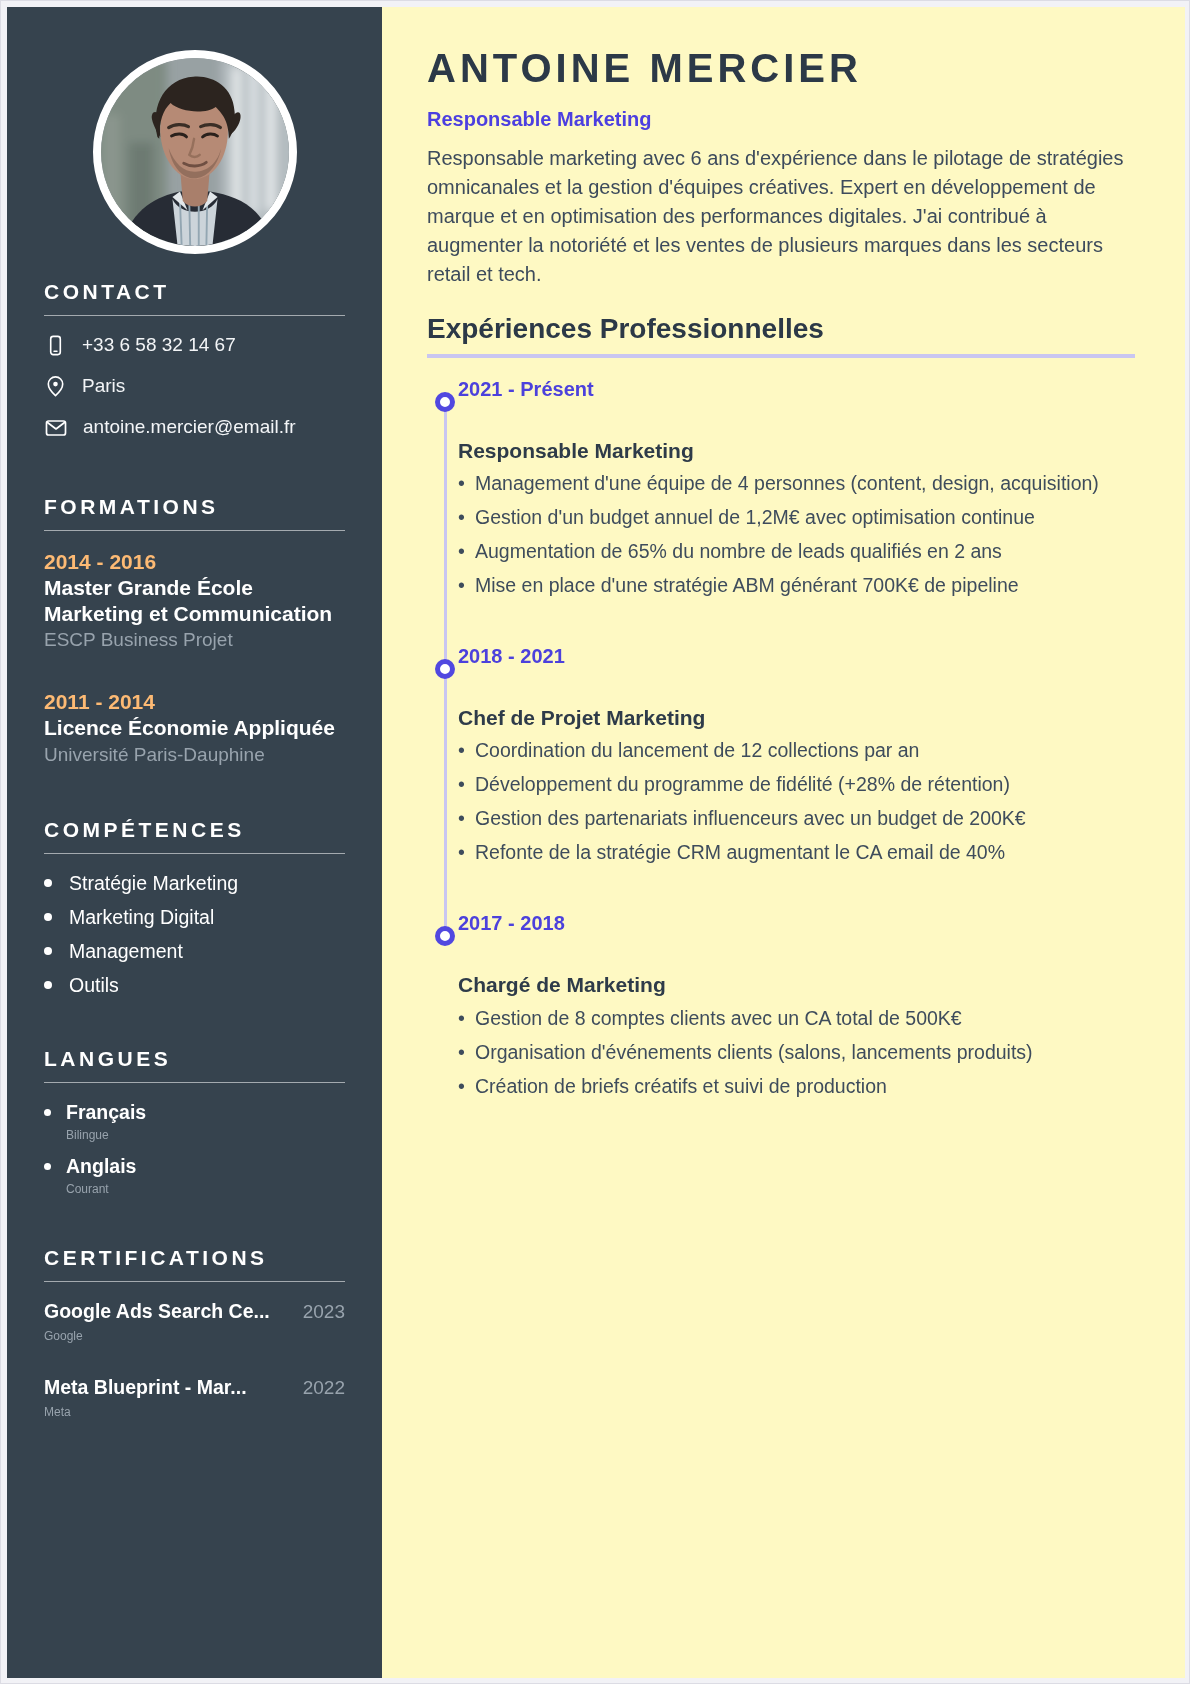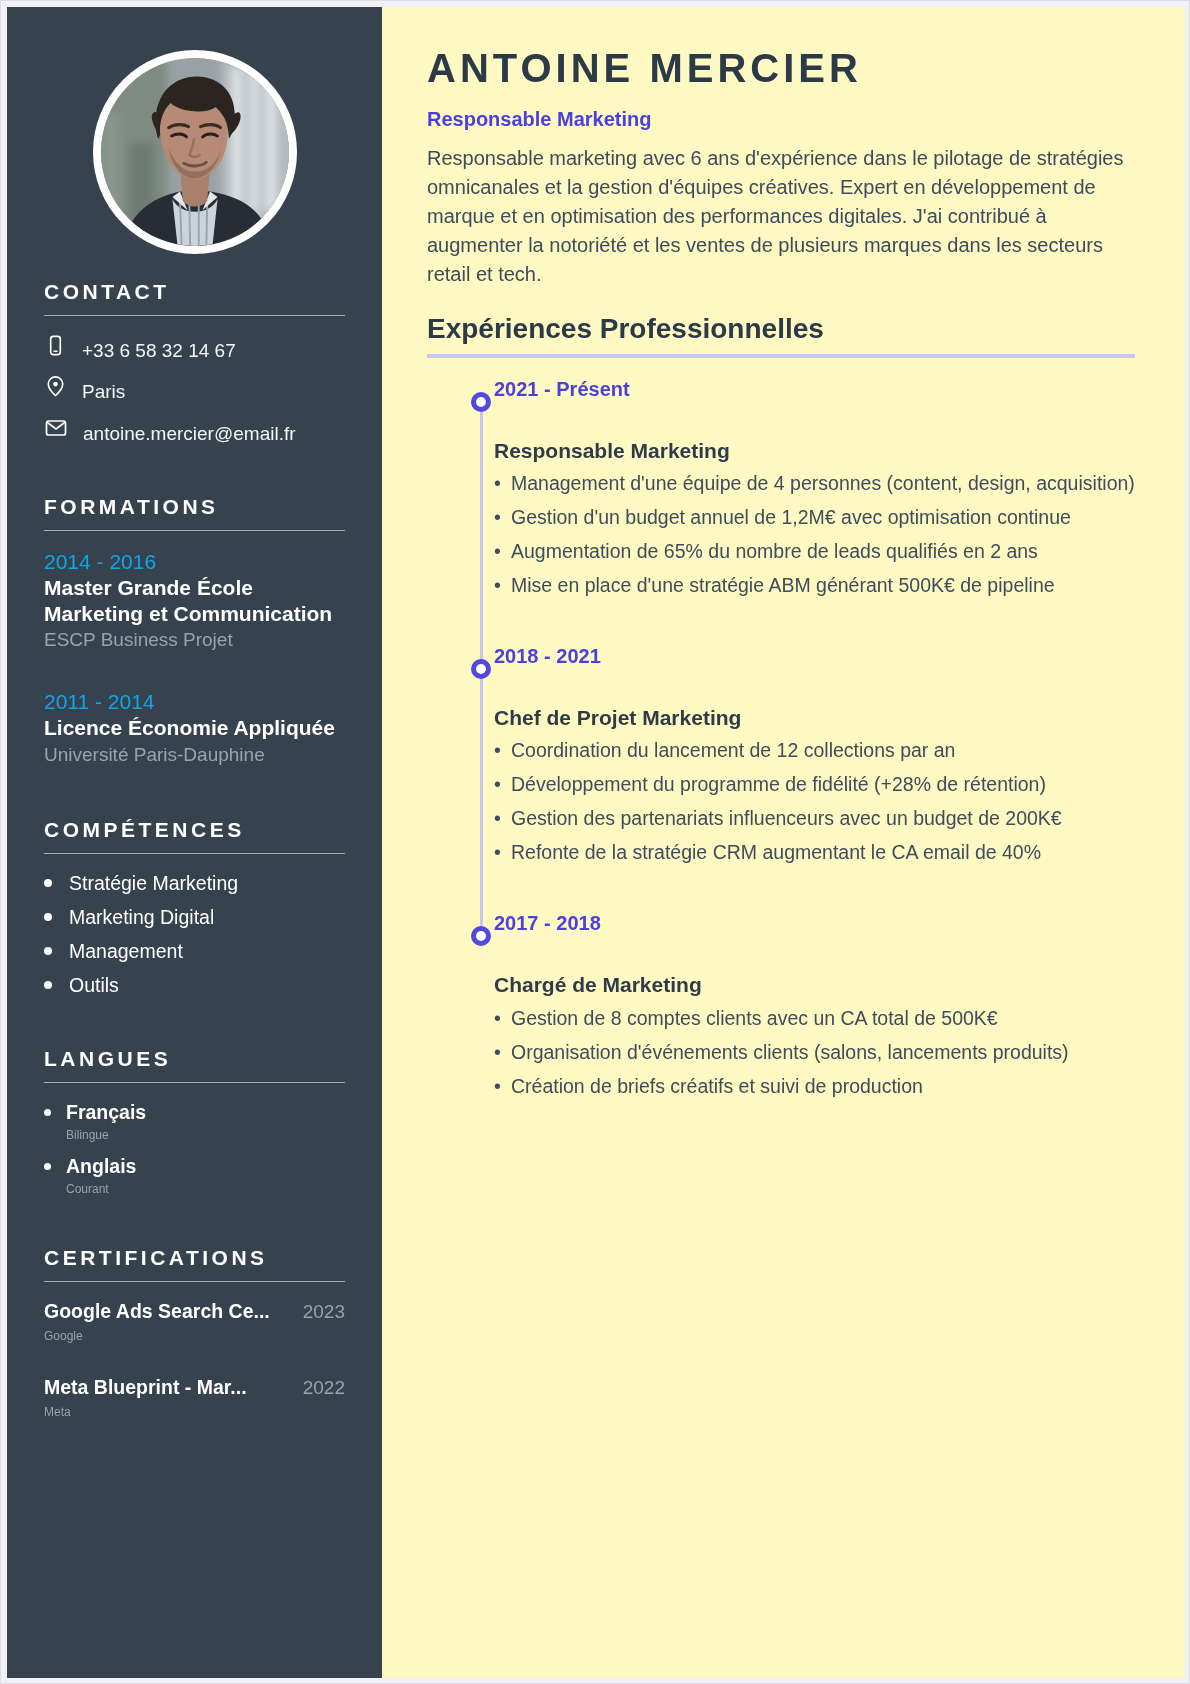--- a/index.html
+++ b/index.html
@@ -25,26 +25,26 @@
     box-sizing:border-box;margin:0 auto;overflow:hidden;background:#8e979a;
   }
   .photo svg{display:block;width:100%;height:100%;}
   .side-section{margin-top:50px;}
   .side-section.first{margin-top:26px;}
   .side-title{
     font-size:21px;font-weight:bold;letter-spacing:3.5px;color:#ffffff;margin:0;
   }
   .side-divider{height:1px;background:rgba(255,255,255,.55);margin:11px 0 18px 0;}
 
-  .contact-row{display:flex;align-items:flex-end;gap:15px;margin-bottom:13px;font-size:19px;color:#f3f5f7;}
+  .contact-row{display:flex;align-items:flex-start;gap:15px;margin-bottom:13px;font-size:19px;color:#f3f5f7;}
   .contact-row svg{flex:0 0 auto;}
 
   .edu-item{margin-bottom:36px;}
   .edu-item:last-child{margin-bottom:0;}
-  .edu-period{font-size:21px;font-weight:normal;color:#0ea5e9;line-height:1.2;}
+  .edu-period{font-size:21px;font-weight:bold;color:#fdba74;line-height:1.2;}
   .edu-degree{font-size:21px;font-weight:bold;color:#ffffff;line-height:1.22;margin-top:1px;}
   .edu-school{font-size:19px;color:#98a3ad;margin-top:2px;line-height:1.3;}
 
   .skill-row{display:flex;align-items:center;gap:17px;margin-bottom:11px;font-size:19.5px;color:#fff;}
   .dot{width:8px;height:8px;border-radius:50%;background:#fff;flex:0 0 auto;}
   .dot.small{width:7px;height:7px;}
 
   .lang-item{margin-bottom:13px;}
   .lang-name{display:flex;align-items:center;gap:15px;font-size:19.5px;font-weight:bold;color:#fff;}
   .lang-level{font-size:12px;color:#98a3ad;margin:4px 0 0 22px;}
@@ -60,21 +60,21 @@
   .main{flex:1;box-sizing:border-box;padding:40px 50px 0 45px;background:#fef9c3;}
   .person-name{
     margin:0;font-size:40px;font-weight:bold;letter-spacing:4px;color:#2c3947;line-height:1.05;
   }
   .person-title{margin-top:19px;font-size:20px;font-weight:bold;color:#4c3fe0;}
   .summary{margin-top:13px;font-size:20px;line-height:29px;color:#3d4b5c;max-width:708px;}
   .xp-heading{margin:25px 0 0 0;font-size:28px;font-weight:bold;color:#2c3947;line-height:1.1;}
   .xp-underline{height:4px;background:#c9c6f1;margin-top:9px;width:708px;}
 
   .timeline{margin:19px 0 0 31px;position:relative;}
-  .xp-entry{position:relative;margin-bottom:44px;margin-left:36px;}
+  .xp-entry{position:relative;margin-bottom:44px;}
   .xp-entry:last-of-type{margin-bottom:0;}
   .xp-marker{
     position:absolute;left:-23px;top:15px;width:20px;height:20px;box-sizing:border-box;
     border:5px solid #5148e0;border-radius:50%;background:#ffffff;z-index:1;
   }
   .xp-line{
     position:absolute;left:-14px;top:25px;width:3px;height:calc(100% + 44px);
     background:#c9c6f1;z-index:0;
   }
   .xp-entry:last-of-type .xp-line{display:none;}
@@ -282,21 +282,21 @@
 
           <div class="xp-entry">
             <span class="xp-marker"></span>
             <span class="xp-line"></span>
             <div class="xp-period">2021 - Présent</div>
             <div class="xp-job">Responsable Marketing</div>
             <ul class="xp-bullets">
               <li>Management d'une équipe de 4 personnes (content, design, acquisition)</li>
               <li>Gestion d'un budget annuel de 1,2M€ avec optimisation continue</li>
               <li>Augmentation de 65% du nombre de leads qualifiés en 2 ans</li>
-              <li>Mise en place d'une stratégie ABM générant 500K€ de pipeline</li>
+              <li>Mise en place d'une stratégie ABM générant 700K€ de pipeline</li>
             </ul>
           </div>
 
           <div class="xp-entry">
             <span class="xp-marker"></span>
             <span class="xp-line"></span>
             <div class="xp-period">2018 - 2021</div>
             <div class="xp-job">Chef de Projet Marketing</div>
             <ul class="xp-bullets">
               <li>Coordination du lancement de 12 collections par an</li>

